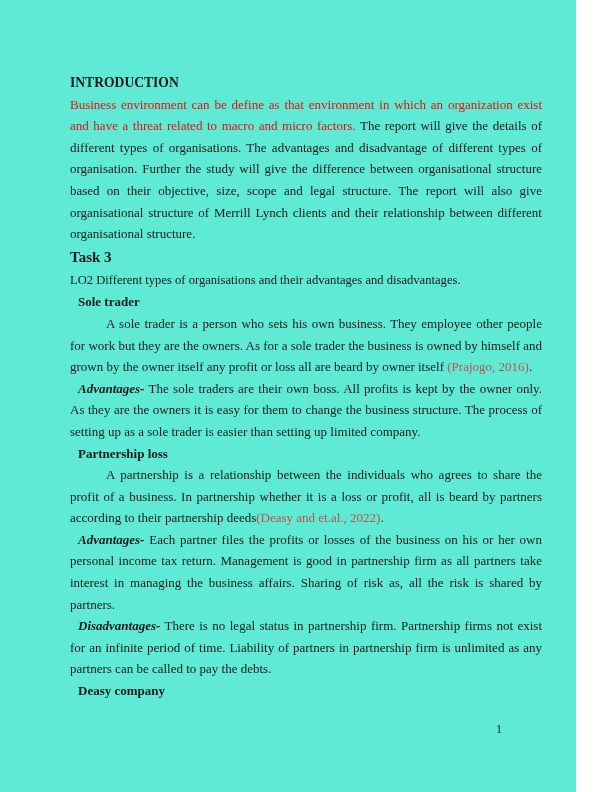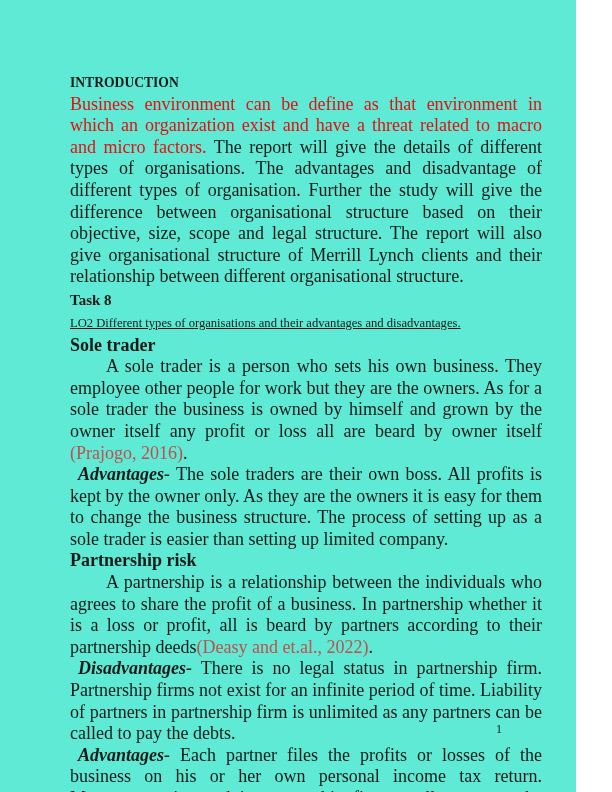--- a/index.html
+++ b/index.html
@@ -17,44 +17,44 @@
     overflow: hidden;
   }
   .content {
     position: absolute;
     top: 72px;
     left: 70px;
     width: 472px;
   }
   p {
     margin: 0;
-    font-size: 18px;
+    font-size: 13px;
     line-height: 21.6px;
     text-align: justify;
   }
   .h-intro {
     font-weight: bold;
     font-size: 13.6px;
     line-height: 21.6px;
     text-align: left;
   }
   .h-task {
     font-weight: bold;
     font-size: 15px;
     line-height: 25px;
     text-align: left;
   }
   .h-sub {
     font-weight: bold;
-    font-size: 18px;
+    font-size: 13px;
     line-height: 21.6px;
     text-align: left;
+    margin-left: 8px;
   }
   .lo2 {
-    text-decoration: underline;
     font-size: 12.6px;
     line-height: 21.6px;
     text-align: left;
   }
   .indent {
     text-indent: 36px;
   }
   .red-intro { color: #e41010; }
   .citation { color: #c0504d; margin-top: 32px; }
   .label-bi {
@@ -73,37 +73,37 @@
 </head>
 <body>
 
 <div class="page">
   <div class="content">
 
     <p class="h-intro">INTRODUCTION</p>
 
     <p><span class="red-intro">Business environment can be define as that environment in which an organization exist and have a threat related to macro and micro factors.</span><span> The report will give the details of different types of organisations. The advantages and disadvantage of different types of organisation. Further the study will give the difference between organisational structure based on their objective, size, scope and legal structure. The report will also give organisational structure of Merrill Lynch clients and their relationship between different organisational structure.</span></p>
 
-    <p class="h-task">Task 8</p>
+    <p class="h-task">Task 3</p>
 
     <p class="lo2">LO2 Different types of organisations and their advantages and disadvantages.</p>
 
     <p class="h-sub">Sole trader</p>
 
     <p class="indent"><span>A sole trader is a person who sets his own business. They employee other people for work but they are the owners. As for a sole trader the business is owned by himself and grown by the owner itself any profit or loss all are beard by owner itself </span><span class="citation">(Prajogo, 2016)</span><span>.</span></p>
 
     <p><span class="label-bi">Advantages-</span><span> The sole traders are their own boss. All profits is kept by the owner only. As they are the owners it is easy for them to change the business structure. The process of setting up as a sole trader is easier than setting up limited company.</span></p>
 
 
-    <p class="h-sub">Partnership risk</p>
+    <p class="h-sub">Partnership loss</p>
 
     <p class="indent"><span>A partnership is a relationship between the individuals who agrees to share the profit of a business. In partnership whether it is a loss or profit, all is beard by partners according to their partnership deeds</span><span class="citation">(Deasy and et.al., 2022)</span><span>.</span></p>
 
+    <p><span class="label-bi">Advantages-</span><span> Each partner files the profits or losses of the business on his or her own personal income tax return. Management is good in partnership firm as all partners take interest in managing the business affairs. Sharing of risk as, all the risk is shared by partners.</span></p>
+
     <p><span class="label-bi">Disadvantages-</span><span> There is no legal status in partnership firm. Partnership firms not exist for an infinite period of time. Liability of partners in partnership firm is unlimited as any partners can be called to pay the debts.</span></p>
-
-    <p><span class="label-bi">Advantages-</span><span> Each partner files the profits or losses of the business on his or her own personal income tax return. Management is good in partnership firm as all partners take interest in managing the business affairs. Sharing of risk as, all the risk is shared by partners.</span></p>
 
     <p class="h-sub">Deasy company</p>
 
   </div>
 
   <div class="page-number">1</div>
 </div>
 
 </body></html>

